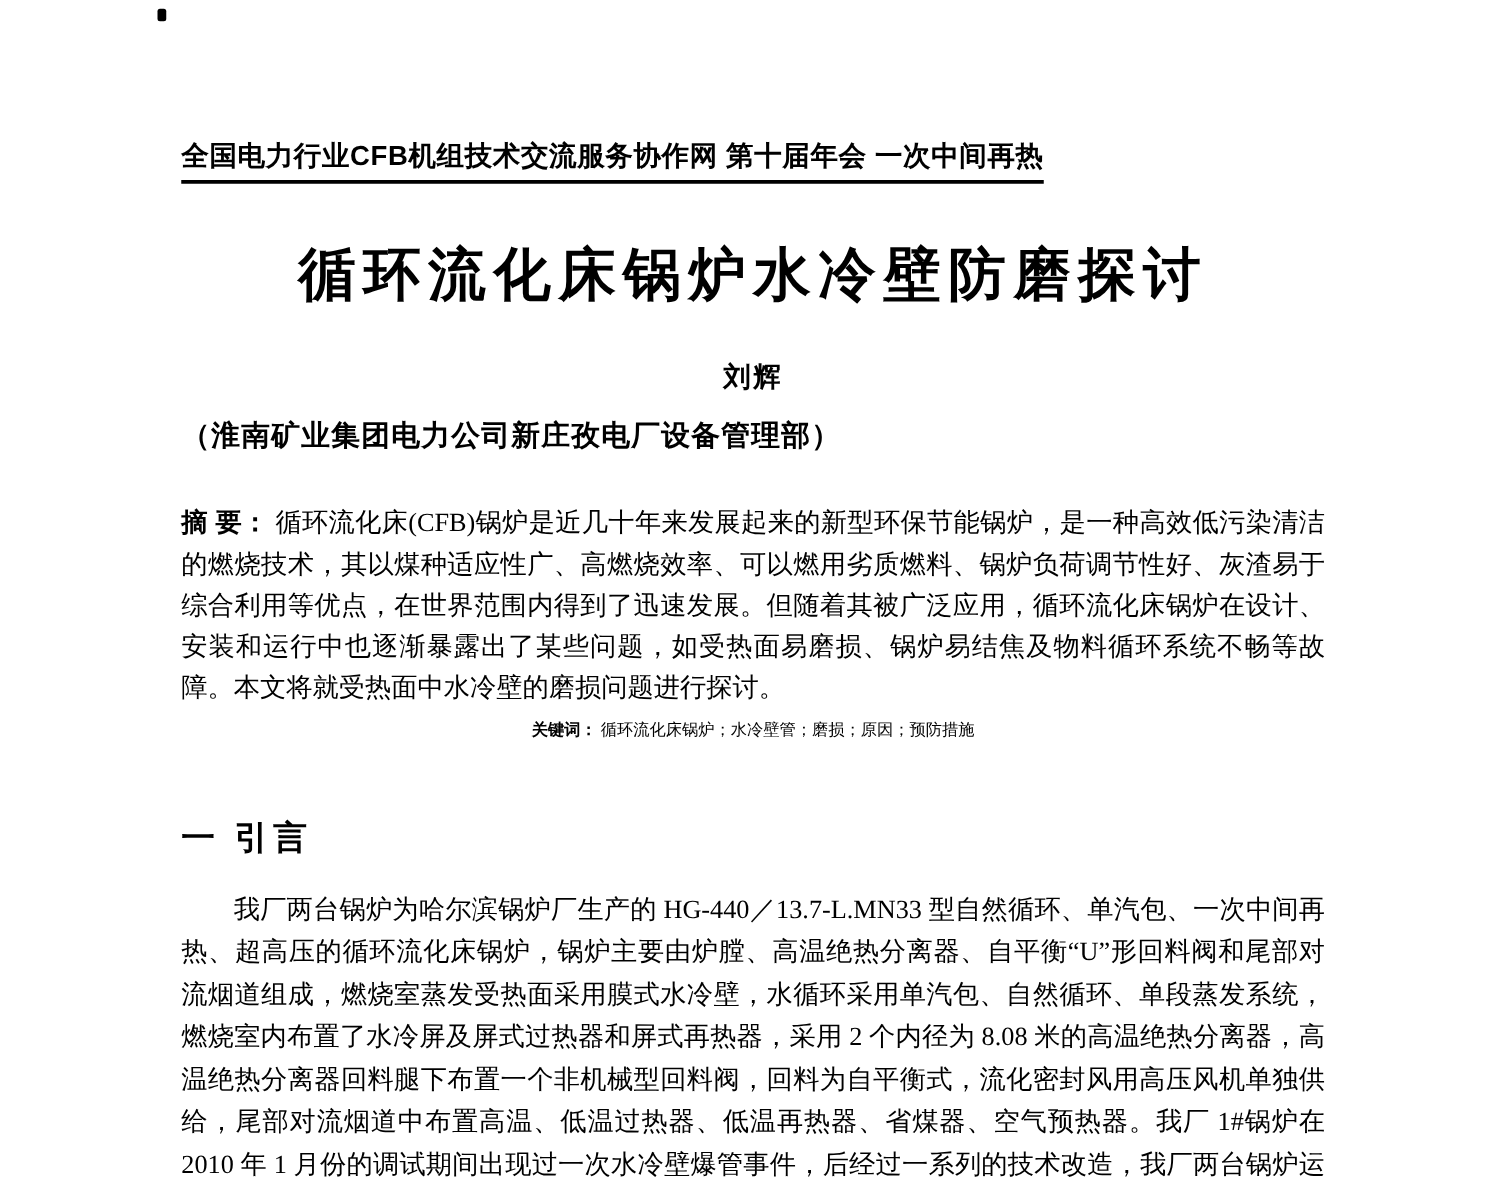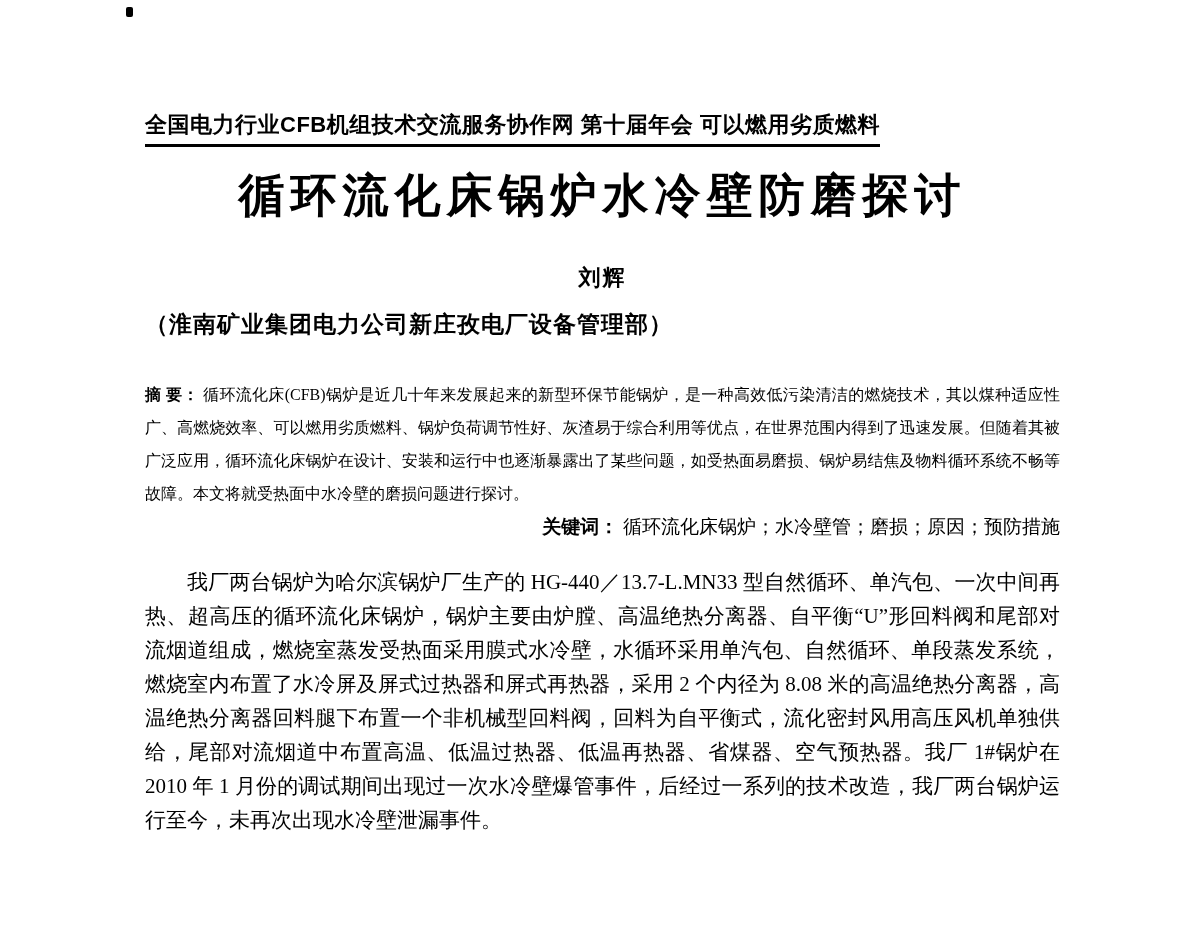--- a/index.html
+++ b/index.html
@@ -32,21 +32,21 @@
     font-family: "Liberation Sans", "DejaVu Sans", sans-serif;
     font-weight: bold;
     font-size: 22px;
     letter-spacing: 0.5px;
     color: #000;
     border-bottom: 3px solid #000;
     padding-bottom: 4px;
     white-space: nowrap;
   }
   .doc-title {
-    margin-top: 18px;
+    margin-top: 42px;
     text-align: center;
     font-family: "Liberation Sans", "DejaVu Sans", sans-serif;
     font-weight: bold;
     font-size: 46px;
     letter-spacing: 6px;
     color: #000;
   }
   .doc-author {
     margin-top: 36px;
     text-align: center;
@@ -58,33 +58,33 @@
   .doc-affiliation {
     margin-top: 16px;
     text-align: left;
     font-size: 23px;
     font-weight: bold;
     letter-spacing: 1px;
     color: #000;
   }
   .abstract {
     margin-top: 38px;
-    font-size: 16px;
+    font-size: 21px;
     line-height: 33px;
     text-align: justify;
     color: #000;
   }
   .abstract .label, .keywords .label {
     font-family: "Liberation Sans", "DejaVu Sans", sans-serif;
     font-weight: bold;
   }
   .keywords {
-    font-size: 19px;
+    font-size: 13px;
     line-height: 33px;
-    text-align: right;
+    text-align: center;
     color: #000;
   }
   .section-heading {
     margin-top: 52px;
     font-family: "Liberation Sans", "DejaVu Sans", sans-serif;
     font-weight: bold;
     font-size: 27px;
     letter-spacing: 4px;
     color: #000;
   }
@@ -97,35 +97,36 @@
     color: #000;
   }
 </style>
 </head>
 <body>
 
 <div class="page">
   <div class="scan-artifact"></div>
   <div class="content">
 
-    <div class="doc-header">全国电力行业CFB机组技术交流服务协作网 第十届年会 可以燃用劣质燃料</div>
+    <div class="doc-header">全国电力行业CFB机组技术交流服务协作网 第十届年会 一次中间再热</div>
 
     <h1 class="doc-title">循环流化床锅炉水冷壁防磨探讨</h1>
 
     <div class="doc-author">刘辉</div>
 
     <div class="doc-affiliation">（淮南矿业集团电力公司新庄孜电厂设备管理部）</div>
 
     <p class="abstract">
       <span class="label">摘 要：</span>
       <span>循环流化床(CFB)锅炉是近几十年来发展起来的新型环保节能锅炉，是一种高效低污染清洁的燃烧技术，其以煤种适应性广、高燃烧效率、可以燃用劣质燃料、锅炉负荷调节性好、灰渣易于综合利用等优点，在世界范围内得到了迅速发展。但随着其被广泛应用，循环流化床锅炉在设计、安装和运行中也逐渐暴露出了某些问题，如受热面易磨损、锅炉易结焦及物料循环系统不畅等故障。本文将就受热面中水冷壁的磨损问题进行探讨。</span>
     </p>
 
     <p class="keywords">
       <span class="label">关键词：</span>
       <span>循环流化床锅炉；水冷壁管；磨损；原因；预防措施</span>
     </p>
 
+    <h2 class="section-heading">一 引言</h2>
 
     <p class="body-paragraph">我厂两台锅炉为哈尔滨锅炉厂生产的 HG-440／13.7-L.MN33 型自然循环、单汽包、一次中间再热、超高压的循环流化床锅炉，锅炉主要由炉膛、高温绝热分离器、自平衡“U”形回料阀和尾部对流烟道组成，燃烧室蒸发受热面采用膜式水冷壁，水循环采用单汽包、自然循环、单段蒸发系统，燃烧室内布置了水冷屏及屏式过热器和屏式再热器，采用 2 个内径为 8.08 米的高温绝热分离器，高温绝热分离器回料腿下布置一个非机械型回料阀，回料为自平衡式，流化密封风用高压风机单独供给，尾部对流烟道中布置高温、低温过热器、低温再热器、省煤器、空气预热器。我厂 1#锅炉在 2010 年 1 月份的调试期间出现过一次水冷壁爆管事件，后经过一系列的技术改造，我厂两台锅炉运行至今，未再次出现水冷壁泄漏事件。</p>
 
   </div>
 </div>
 
 </body></html>

